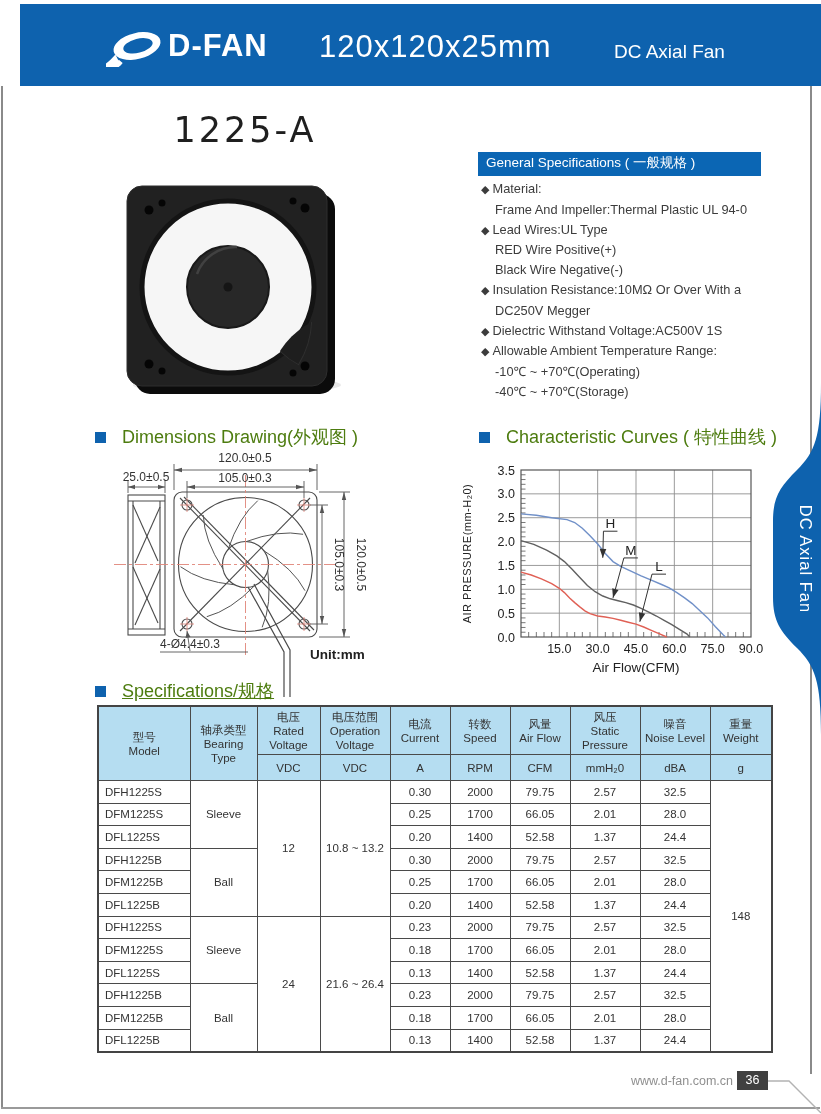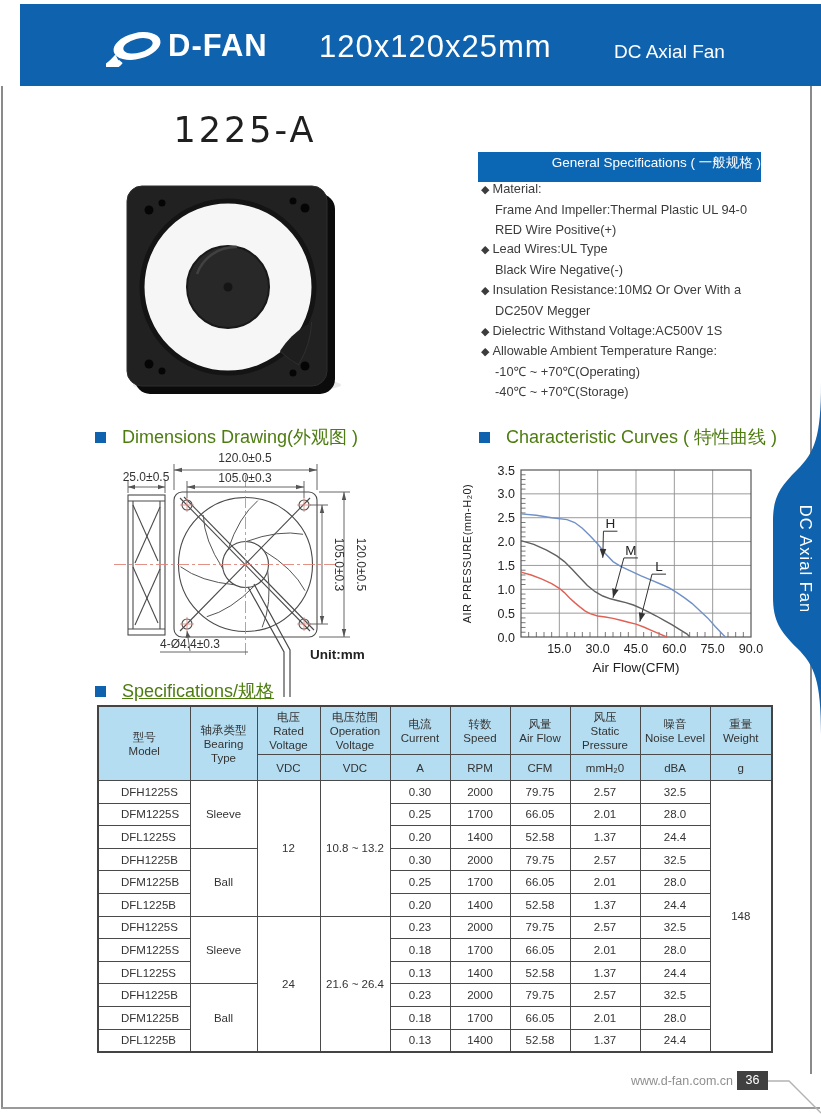--- a/index.html
+++ b/index.html
@@ -16,39 +16,39 @@
   .hdr{position:absolute;left:20px;top:4px;width:817px;height:82px;background:var(--accent);padding-left:16px;}
   .brand{position:absolute;left:86px;top:21px;display:flex;align-items:center;}
   .brand-name{color:#fff;font-size:31px;font-weight:bold;letter-spacing:1px;margin-left:4px;}
   .hdr-size{position:absolute;left:299px;top:25px;color:#fff;font-size:31px;letter-spacing:1px;}
   .hdr-prod{position:absolute;left:594px;top:37px;color:#fff;font-size:19px;}
   
   .model-title{position:absolute;left:130px;top:110px;width:230px;text-align:center;
                font-size:35px;color:#1f1f1f;letter-spacing:3px;font-family:"DejaVu Sans",sans-serif;}
   .fan-photo{position:absolute;left:105px;top:178px;}
   
-  .gs-bar{position:absolute;left:478px;top:152px;width:283px;height:30px;background:var(--bar);
-          color:#fff;font-size:13.5px;line-height:22px;padding-left:0;box-sizing:border-box;text-align:right;}
+  .gs-bar{position:absolute;left:478px;top:152px;width:283px;height:24px;background:var(--bar);
+          color:#fff;font-size:13.5px;line-height:22px;padding-left:8px;box-sizing:border-box;}
   .gs-list{position:absolute;left:481px;top:179px;width:310px;font-size:12.8px;color:#3c3c3c;
            line-height:19.8px;white-space:nowrap;}
   .gs-item .blt{font-size:11px;margin-right:3px;}
   .gs-item.cont{padding-left:14px;}
   
   .sec-title{position:absolute;display:flex;align-items:center;gap:16px;font-size:18px;color:#4d7c0f;}
   .sec-title .sq{width:11px;height:11px;background:var(--accent);flex:none;}
   
   table.spec{position:absolute;left:97px;top:705px;width:674px;border-collapse:collapse;
              table-layout:fixed;font-size:11.5px;color:#333;border:2px solid #444;}
   .spec th,.spec td{border:1px solid #4a4a4a;text-align:center;padding:0 2px;overflow:hidden;}
   .spec thead th{background:var(--thead);font-weight:normal;line-height:14px;}
   .spec thead tr.r1 th{height:47px;}
   .spec thead tr.r2 th{height:25px;}
   .spec thead th span{display:block;}
   .spec tbody td{height:21.6px;background:#fff;}
-  .spec td.model{text-align:left;padding-left:22px;}
+  .spec td.model{text-align:left;padding-left:6px;}
   
   .side-tab{position:absolute;left:770px;top:383px;z-index:5;}
   
   .foot-url{position:absolute;left:553px;top:1074px;width:180px;text-align:right;
             font-size:12.5px;color:#8f8f8f;}
   .page-box{position:absolute;left:737px;top:1071px;width:31px;height:19px;background:#404040;
             color:#fff;font-size:12.5px;text-align:center;line-height:19px;}
   .corner-line{position:absolute;left:768px;top:1076px;}
   .abs{position:absolute;}
 </style>
@@ -111,22 +111,22 @@
         <circle cx="57" cy="193" r="3.5"></circle>
       <circle cx="200" cy="188" r="4.5"></circle>
         <circle cx="188" cy="195" r="3.5"></circle>
     </g>
   </svg>
 
   <div class="gs-bar">General Specifications ( 一般规格 )</div>
   <div class="gs-list" id="gs-list">
       <div class="gs-item"><span class="blt">◆</span>Material:</div>
       <div class="gs-item cont">Frame And Impeller:Thermal Plastic UL 94-0</div>
+      <div class="gs-item"><span class="blt">◆</span>Lead Wires:UL Type</div>
       <div class="gs-item cont">RED Wire Positive(+)</div>
-      <div class="gs-item"><span class="blt">◆</span>Lead Wires:UL Type</div>
       <div class="gs-item cont">Black Wire Negative(-)</div>
       <div class="gs-item"><span class="blt">◆</span>Insulation Resistance:10MΩ Or Over With a</div>
       <div class="gs-item cont">DC250V Megger</div>
       <div class="gs-item"><span class="blt">◆</span>Dielectric Withstand Voltage:AC500V 1S</div>
       <div class="gs-item"><span class="blt">◆</span>Allowable Ambient Temperature Range:</div>
       <div class="gs-item cont">-10℃ ~ +70℃(Operating)</div>
       <div class="gs-item cont">-40℃ ~ +70℃(Storage)</div>
     </div>
 
   <div class="sec-title" style="left:95px;top:425px;">

